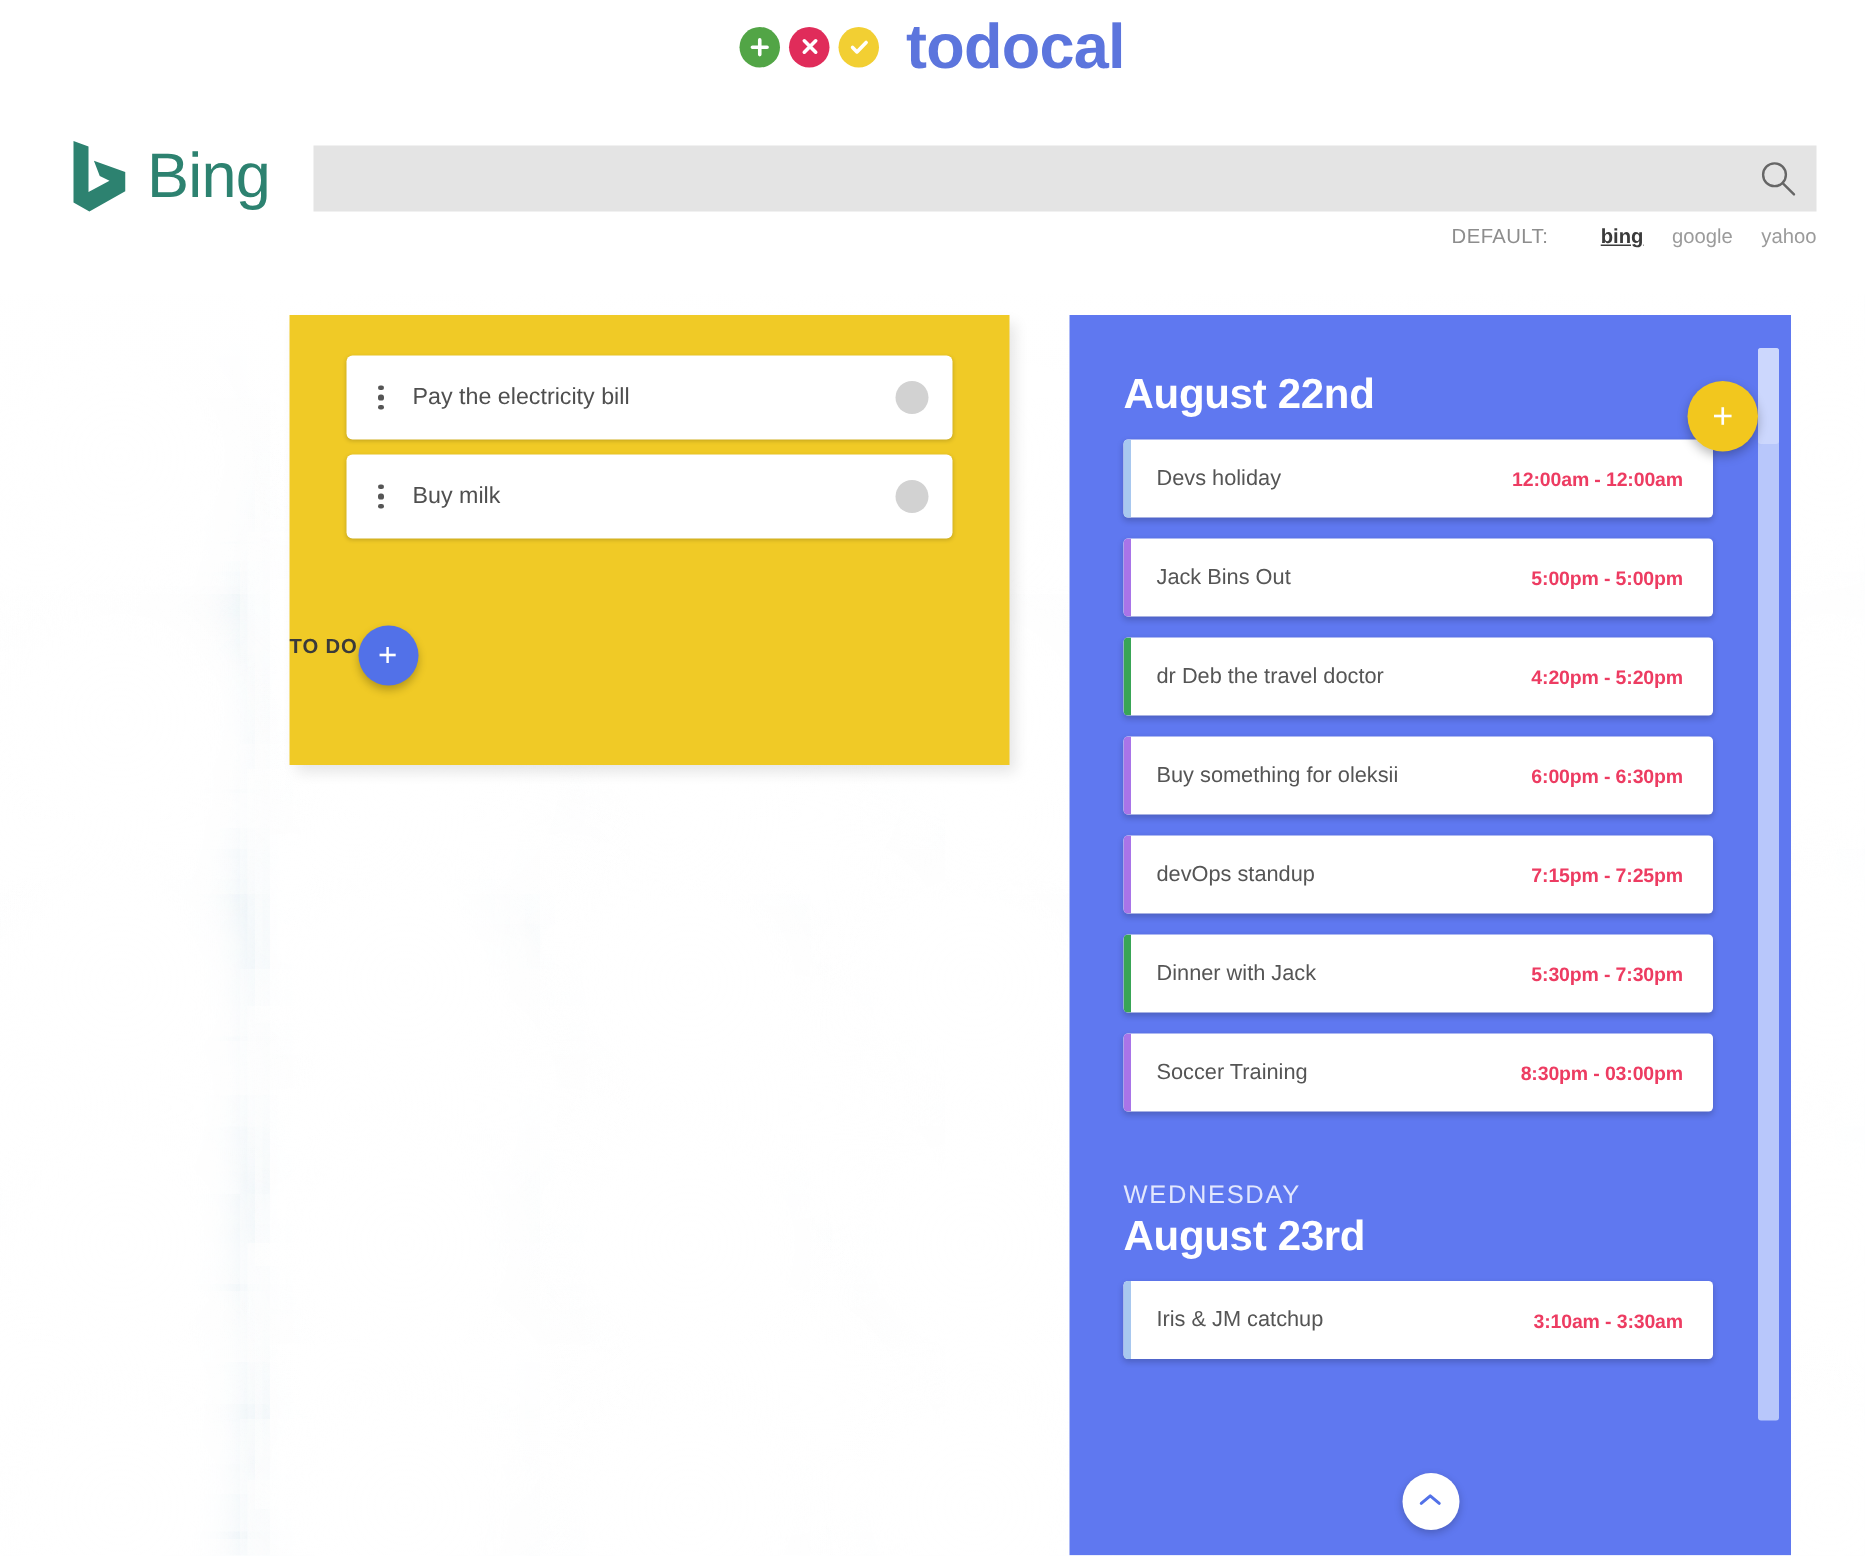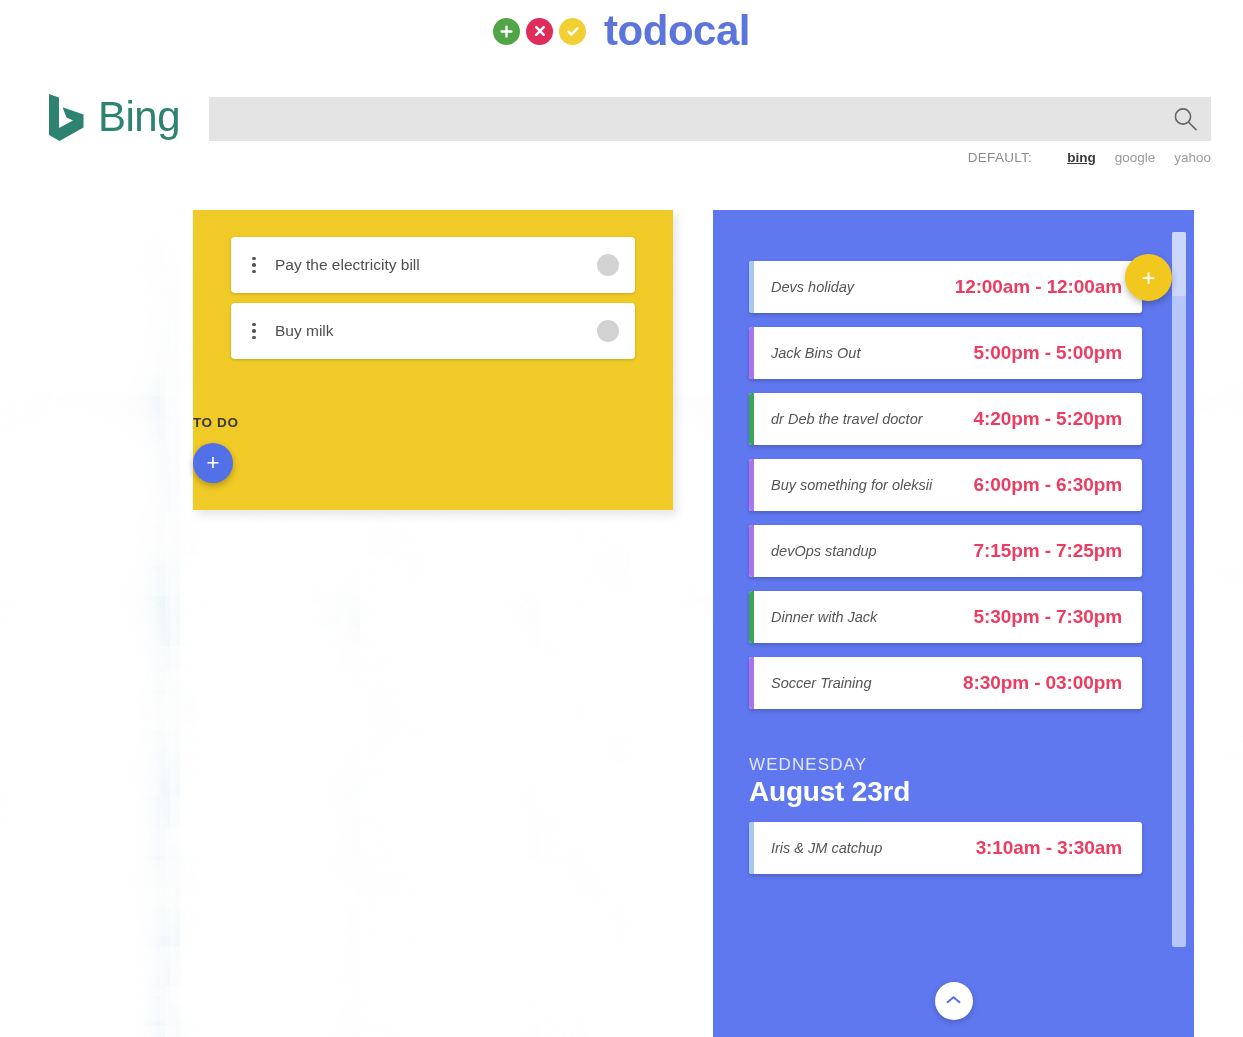--- a/index.html
+++ b/index.html
@@ -202,23 +202,24 @@
     color: #4f4f4f;
   }
   .todo-toggle {
     width: 22px; height: 22px;
     border-radius: 50%;
     background: #d2d2d2;
     cursor: pointer;
   }
   .todo-footer {
     position: absolute;
-    left: 0; right: 0; top: 205px;
-    display: flex;
-    flex-direction: column;
+    left: 0; right: 0; top: 194px;
+    display: flex;
+    flex-direction: row;
+    align-items: center;
   }
   .todo-caption {
     font-size: 13.5px;
     font-weight: bold;
     color: #3a3a3a;
     letter-spacing: 0.6px;
   }
   .fab-blue {
     margin-top: 13px;
     width: 40px; height: 40px;
@@ -274,24 +275,23 @@
     overflow: hidden;
   }
   .event-bar {
     position: absolute;
     left: 0; top: 0; bottom: 0;
     width: 5px;
   }
   .event-title {
     font-size: 14.5px;
     color: #555555;
-    font-style: italic;
   }
   .event-time {
-    font-size: 19px;
+    font-size: 13px;
     font-weight: bold;
     color: #ed3c62;
     letter-spacing: -0.1px;
   }
   .fab-yellow {
     position: absolute;
     right: 22px; top: 44px;
     width: 47px; height: 47px;
     border-radius: 50%;
     background: #f2c71e;
@@ -423,20 +423,21 @@
         <span class="plus">+</span>
       </button>
     </div>
   </div>
 
   <div class="cal-panel">
 
     <div class="cal-scroll">
 
       <div class="day-header">
+        <div class="day-date">August 22nd</div>
       </div>
 
       <div class="event-card">
         <span class="event-bar" style="background:#a8c8ef"></span>
         <span class="event-title">Devs holiday</span>
         <span class="event-time">12:00am - 12:00am</span>
       </div>
 
       <div class="event-card">
         <span class="event-bar" style="background:#a974e8"></span>

